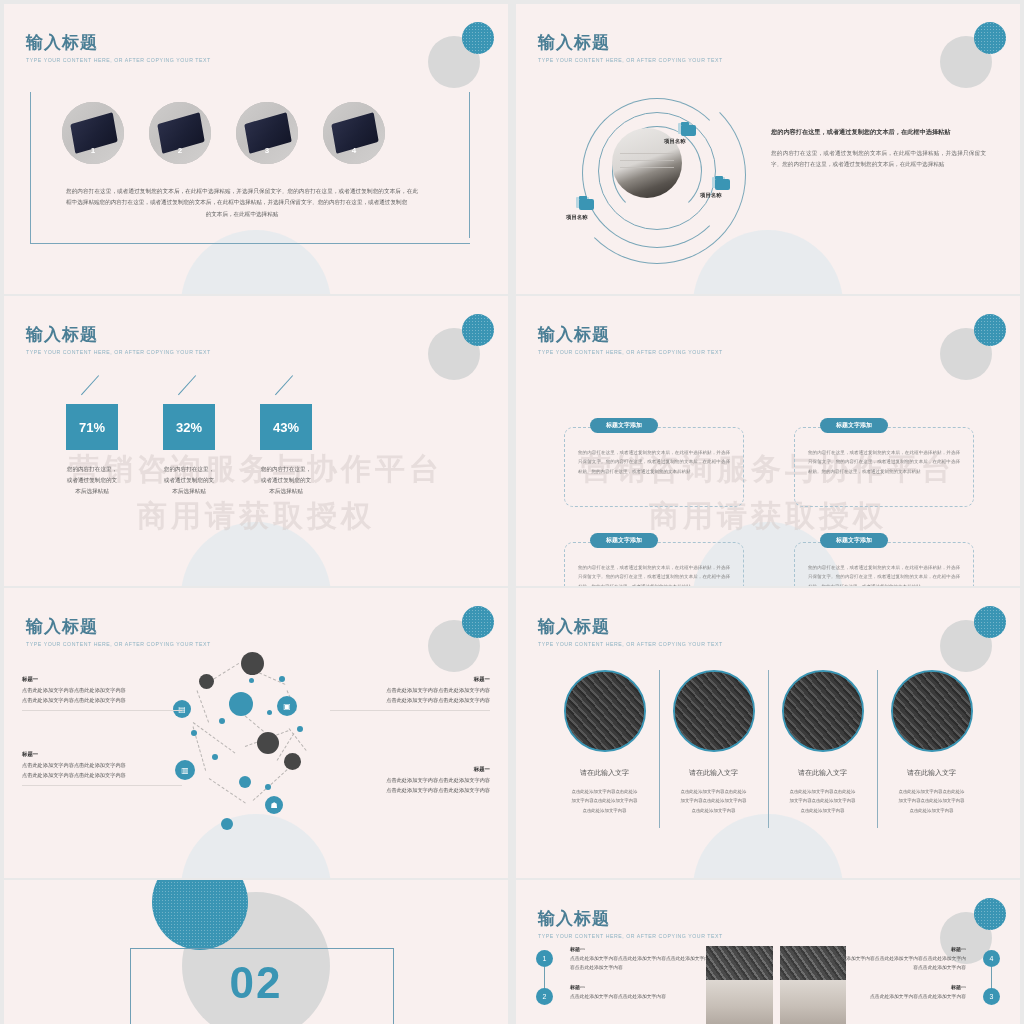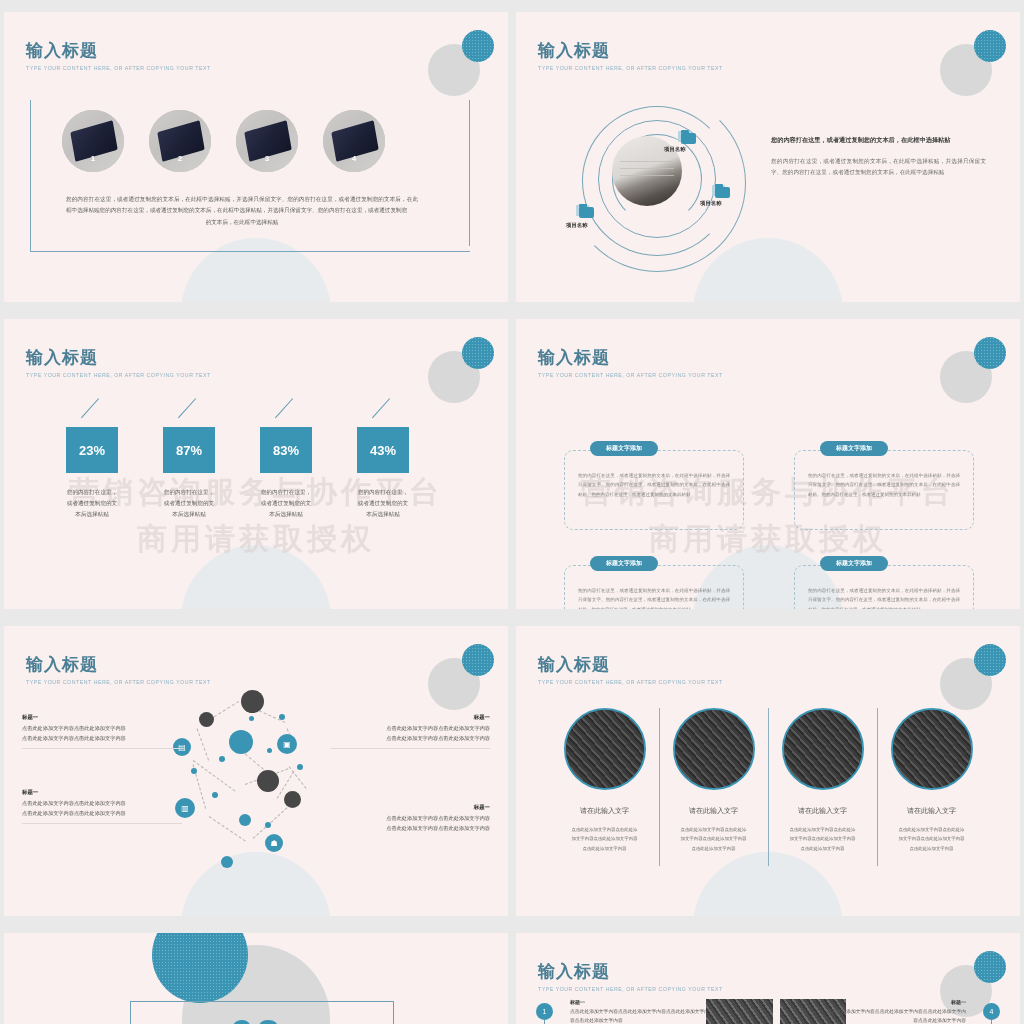--- a/index.html
+++ b/index.html
@@ -7,22 +7,22 @@
     width:1024px;height:1024px;
     background:#e9e9e9;
     font-family:"Liberation Sans","DejaVu Sans",sans-serif;
     overflow:hidden;
   }
   .grid{
     position:absolute;inset:0;
     display:grid;
     grid-template-columns:504px 504px;
     grid-template-rows:290px 290px 290px 144px;
-    gap:17px 8px;
-    padding:12px 4px 0 4px;
+    gap:2px 8px;
+    padding:4px 4px 0 4px;
     box-sizing:border-box;
   }
   .slide{
     position:relative;
     background:#f9f0ef;
     overflow:hidden;
   }
   
   .slide .botcircle{
     position:absolute;
@@ -359,35 +359,28 @@
     </div>
     <div class="hdr">
       <div class="t">输入标题</div>
       <div class="s">TYPE YOUR CONTENT HERE, OR AFTER COPYING YOUR TEXT</div>
     </div>
     <div class="s3-row">
       <div class="s3-item">
         <div class="tick">
             <i></i>
           </div>
-        <div class="s3-box">23%</div>
+        <div class="s3-box">71%</div>
         <div class="s3-desc">您的内容打在这里，或者通过复制您的文本后选择粘贴</div>
       </div>
       <div class="s3-item">
         <div class="tick">
             <i></i>
           </div>
-        <div class="s3-box">87%</div>
-        <div class="s3-desc">您的内容打在这里，或者通过复制您的文本后选择粘贴</div>
-      </div>
-      <div class="s3-item">
-        <div class="tick">
-            <i></i>
-          </div>
-        <div class="s3-box">83%</div>
+        <div class="s3-box">32%</div>
         <div class="s3-desc">您的内容打在这里，或者通过复制您的文本后选择粘贴</div>
       </div>
       <div class="s3-item">
         <div class="tick">
             <i></i>
           </div>
         <div class="s3-box">43%</div>
         <div class="s3-desc">您的内容打在这里，或者通过复制您的文本后选择粘贴</div>
       </div>
     </div>

